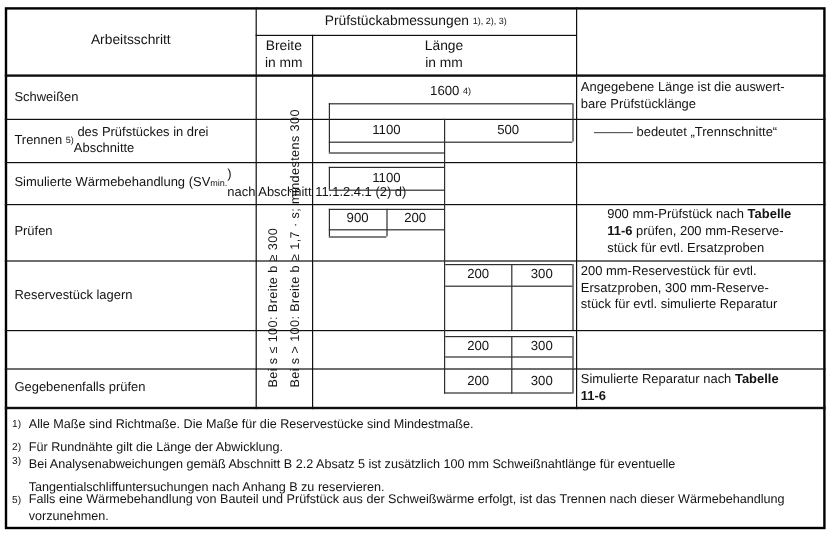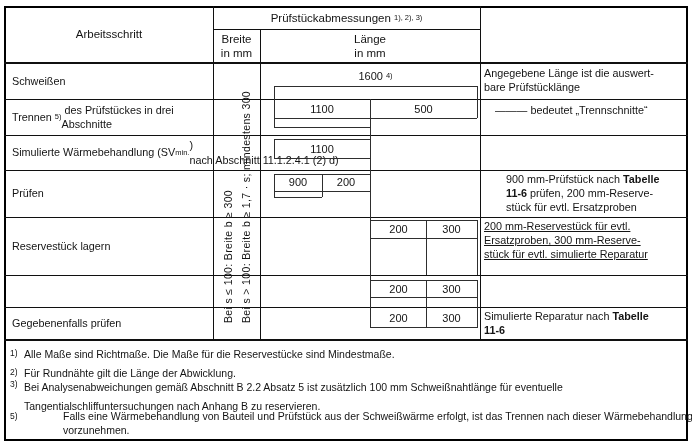--- a/index.html
+++ b/index.html
@@ -63,21 +63,21 @@
   <div class="step" style="left:12px;top:217px;width:198px;height:58px;"><span>Reservestück lagern</span></div>
   <div class="step" style="left:12px;top:170px;width:198px;height:47px;"><span>Prüfen</span></div>
   <div class="step" style="left:12px;top:307px;width:198px;height:32px;"><span>Gegebenenfalls prüfen</span></div>
 
   <div class="remark" style="left:484px;top:66px;width:200px;"><span>Angegebene Länge ist die auswert-
 bare Prüfstücklänge</span></div>
   <div class="remark" style="left:495px;top:103px;width:190px;"><span>——— bedeutet „Trennschnitte“</span></div>
   <div class="remark" style="left:484px;top:172px;width:200px;margin-left:22px;"><span>900 mm-Prüfstück nach </span><span class="b">Tabelle
 11-6</span><span> prüfen, 200 mm-Reserve-
 stück für evtl. Ersatzproben</span></div>
-  <div class="remark" style="left:484px;top:219px;width:200px;text-decoration:underline;"><span>200 mm-Reservestück für evtl.
+  <div class="remark" style="left:484px;top:219px;width:200px;"><span>200 mm-Reservestück für evtl.
 Ersatzproben, 300 mm-Reserve-
 stück für evtl. simulierte Reparatur</span></div>
   <div class="remark" style="left:484px;top:309px;width:200px;"><span>Simulierte Reparatur nach </span><span class="b">Tabelle
 11-6</span></div>
 
   <div>
 
     <div class="dln" style="left:274px;top:86px;width:203px;height:1px;"></div>
     <div class="dln" style="left:274px;top:86px;width:1px;height:41px;"></div>
     <div class="dln" style="left:477px;top:86px;width:1px;height:32px;"></div>
@@ -132,17 +132,17 @@
     <span class="fnm">2)</span>
     <span class="fnt">Für Rundnähte gilt die Länge der Abwicklung.</span>
   </div>
   <div class="fn" style="top:378px;width:672px;">
     <span class="fnm">3)</span>
     <span class="fnt" style="line-height:19px;">Bei Analysenabweichungen gemäß Abschnitt B 2.2 Absatz 5 ist zusätzlich 100 mm Schweißnahtlänge für eventuelle
 Tangentialschliffuntersuchungen nach Anhang B zu reservieren.</span>
   </div>
   <div class="fn" style="top:410px;width:672px;">
     <span class="fnm">5)</span>
-    <span class="fnt" style="line-height:13.5px;margin-left:39px;">Falls eine Wärmebehandlung von Bauteil und Prüfstück aus der Schweißwärme erfolgt, ist das Trennen nach dieser Wärmebehandlung
+    <span class="fnt" style="line-height:13.5px;">Falls eine Wärmebehandlung von Bauteil und Prüfstück aus der Schweißwärme erfolgt, ist das Trennen nach dieser Wärmebehandlung
 vorzunehmen.</span>
   </div>
 
 </div>
 
 </body></html>

